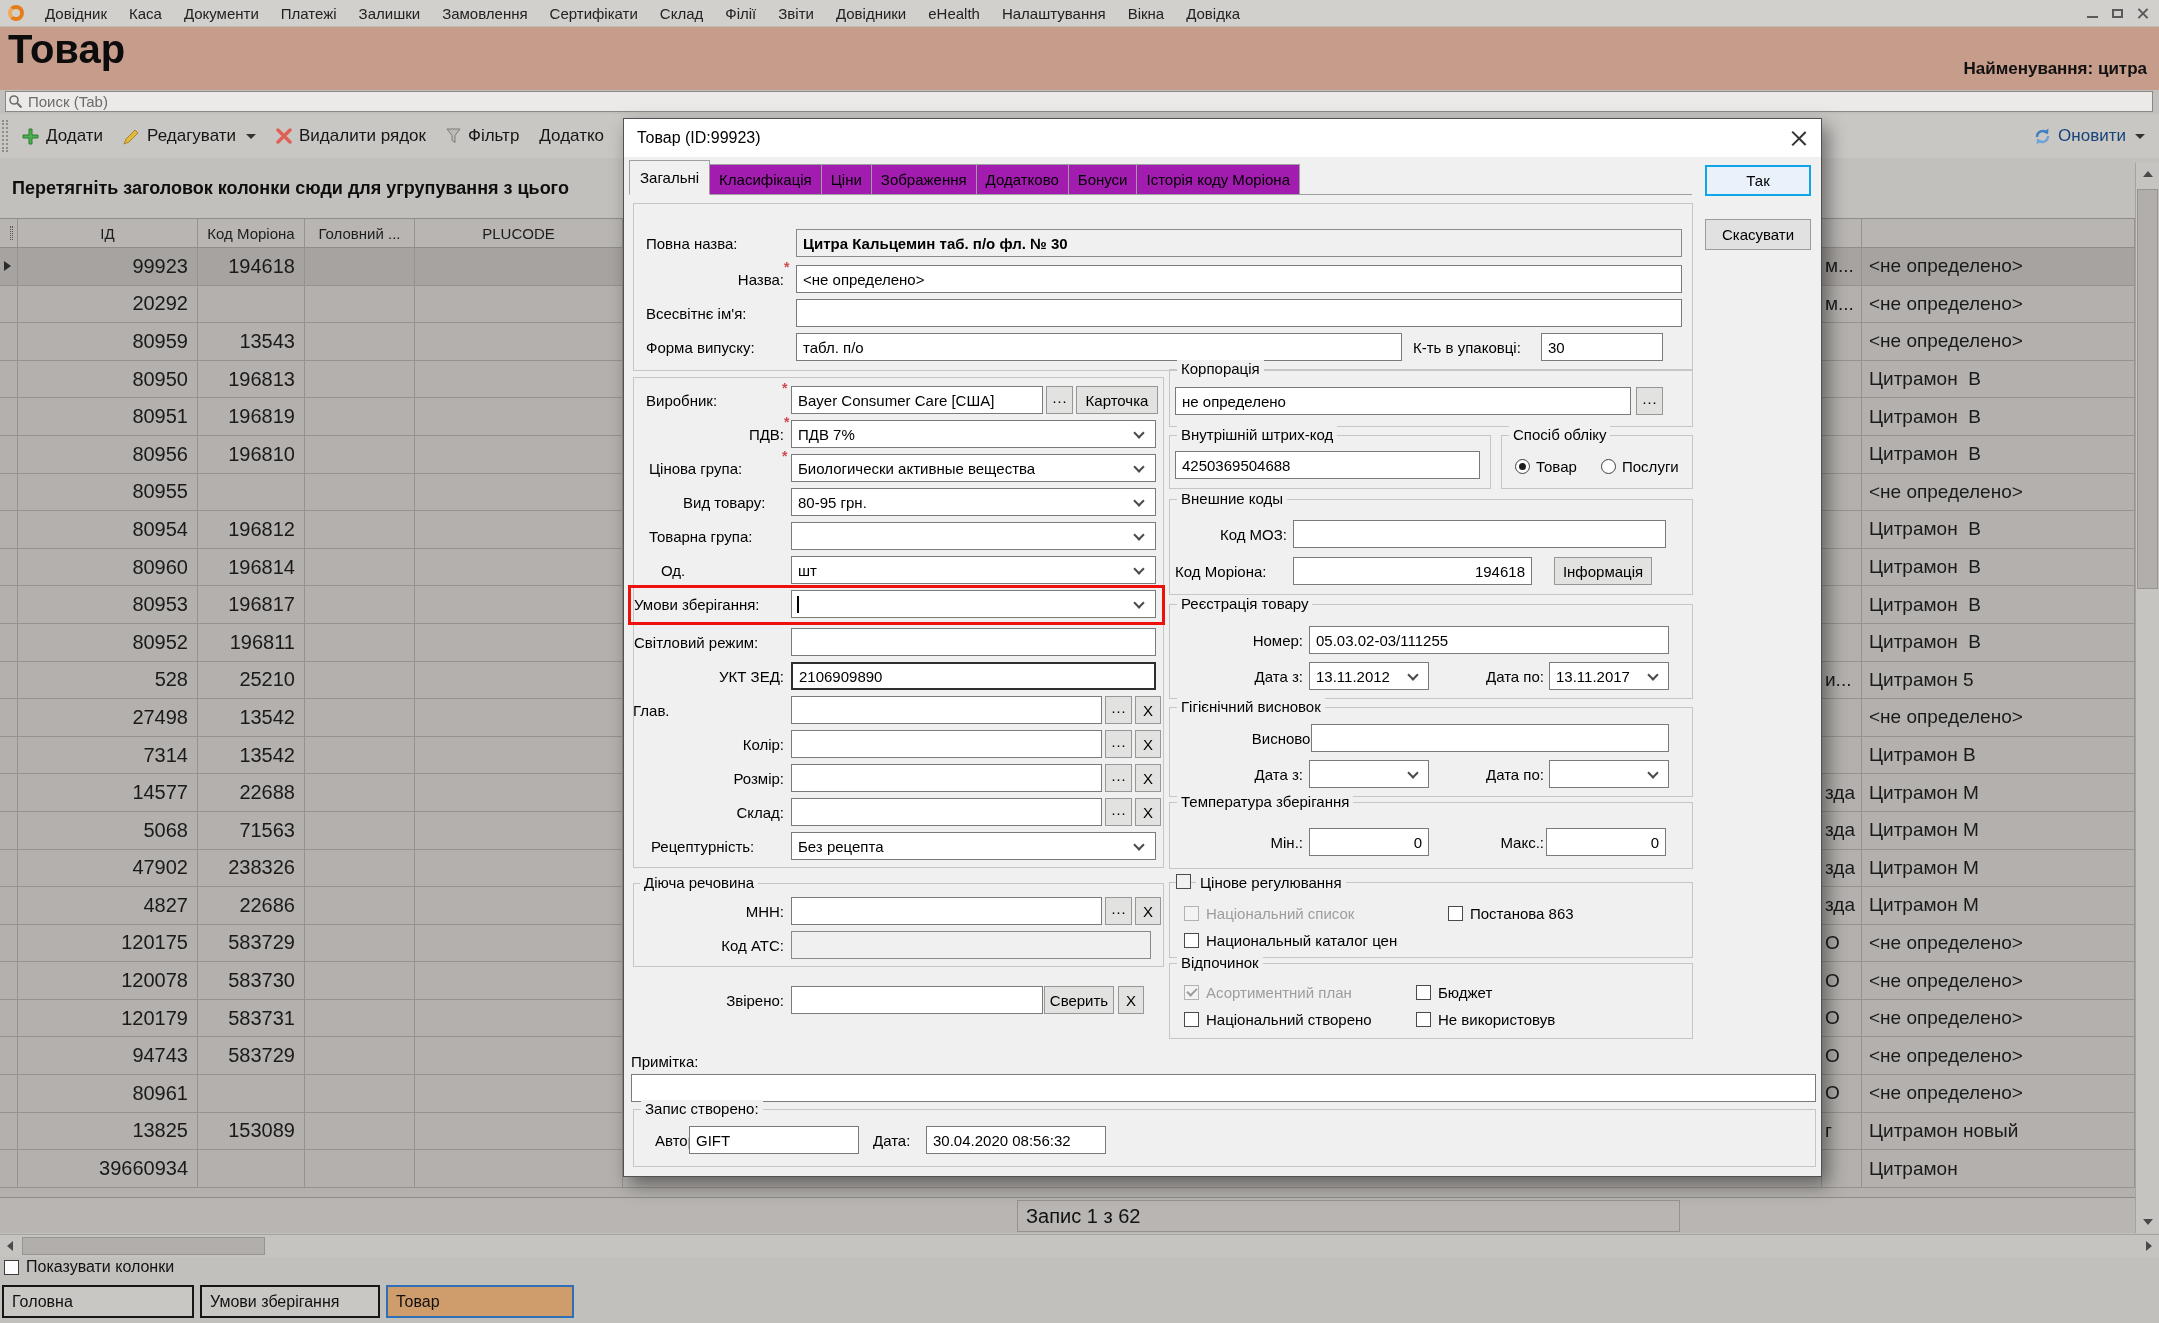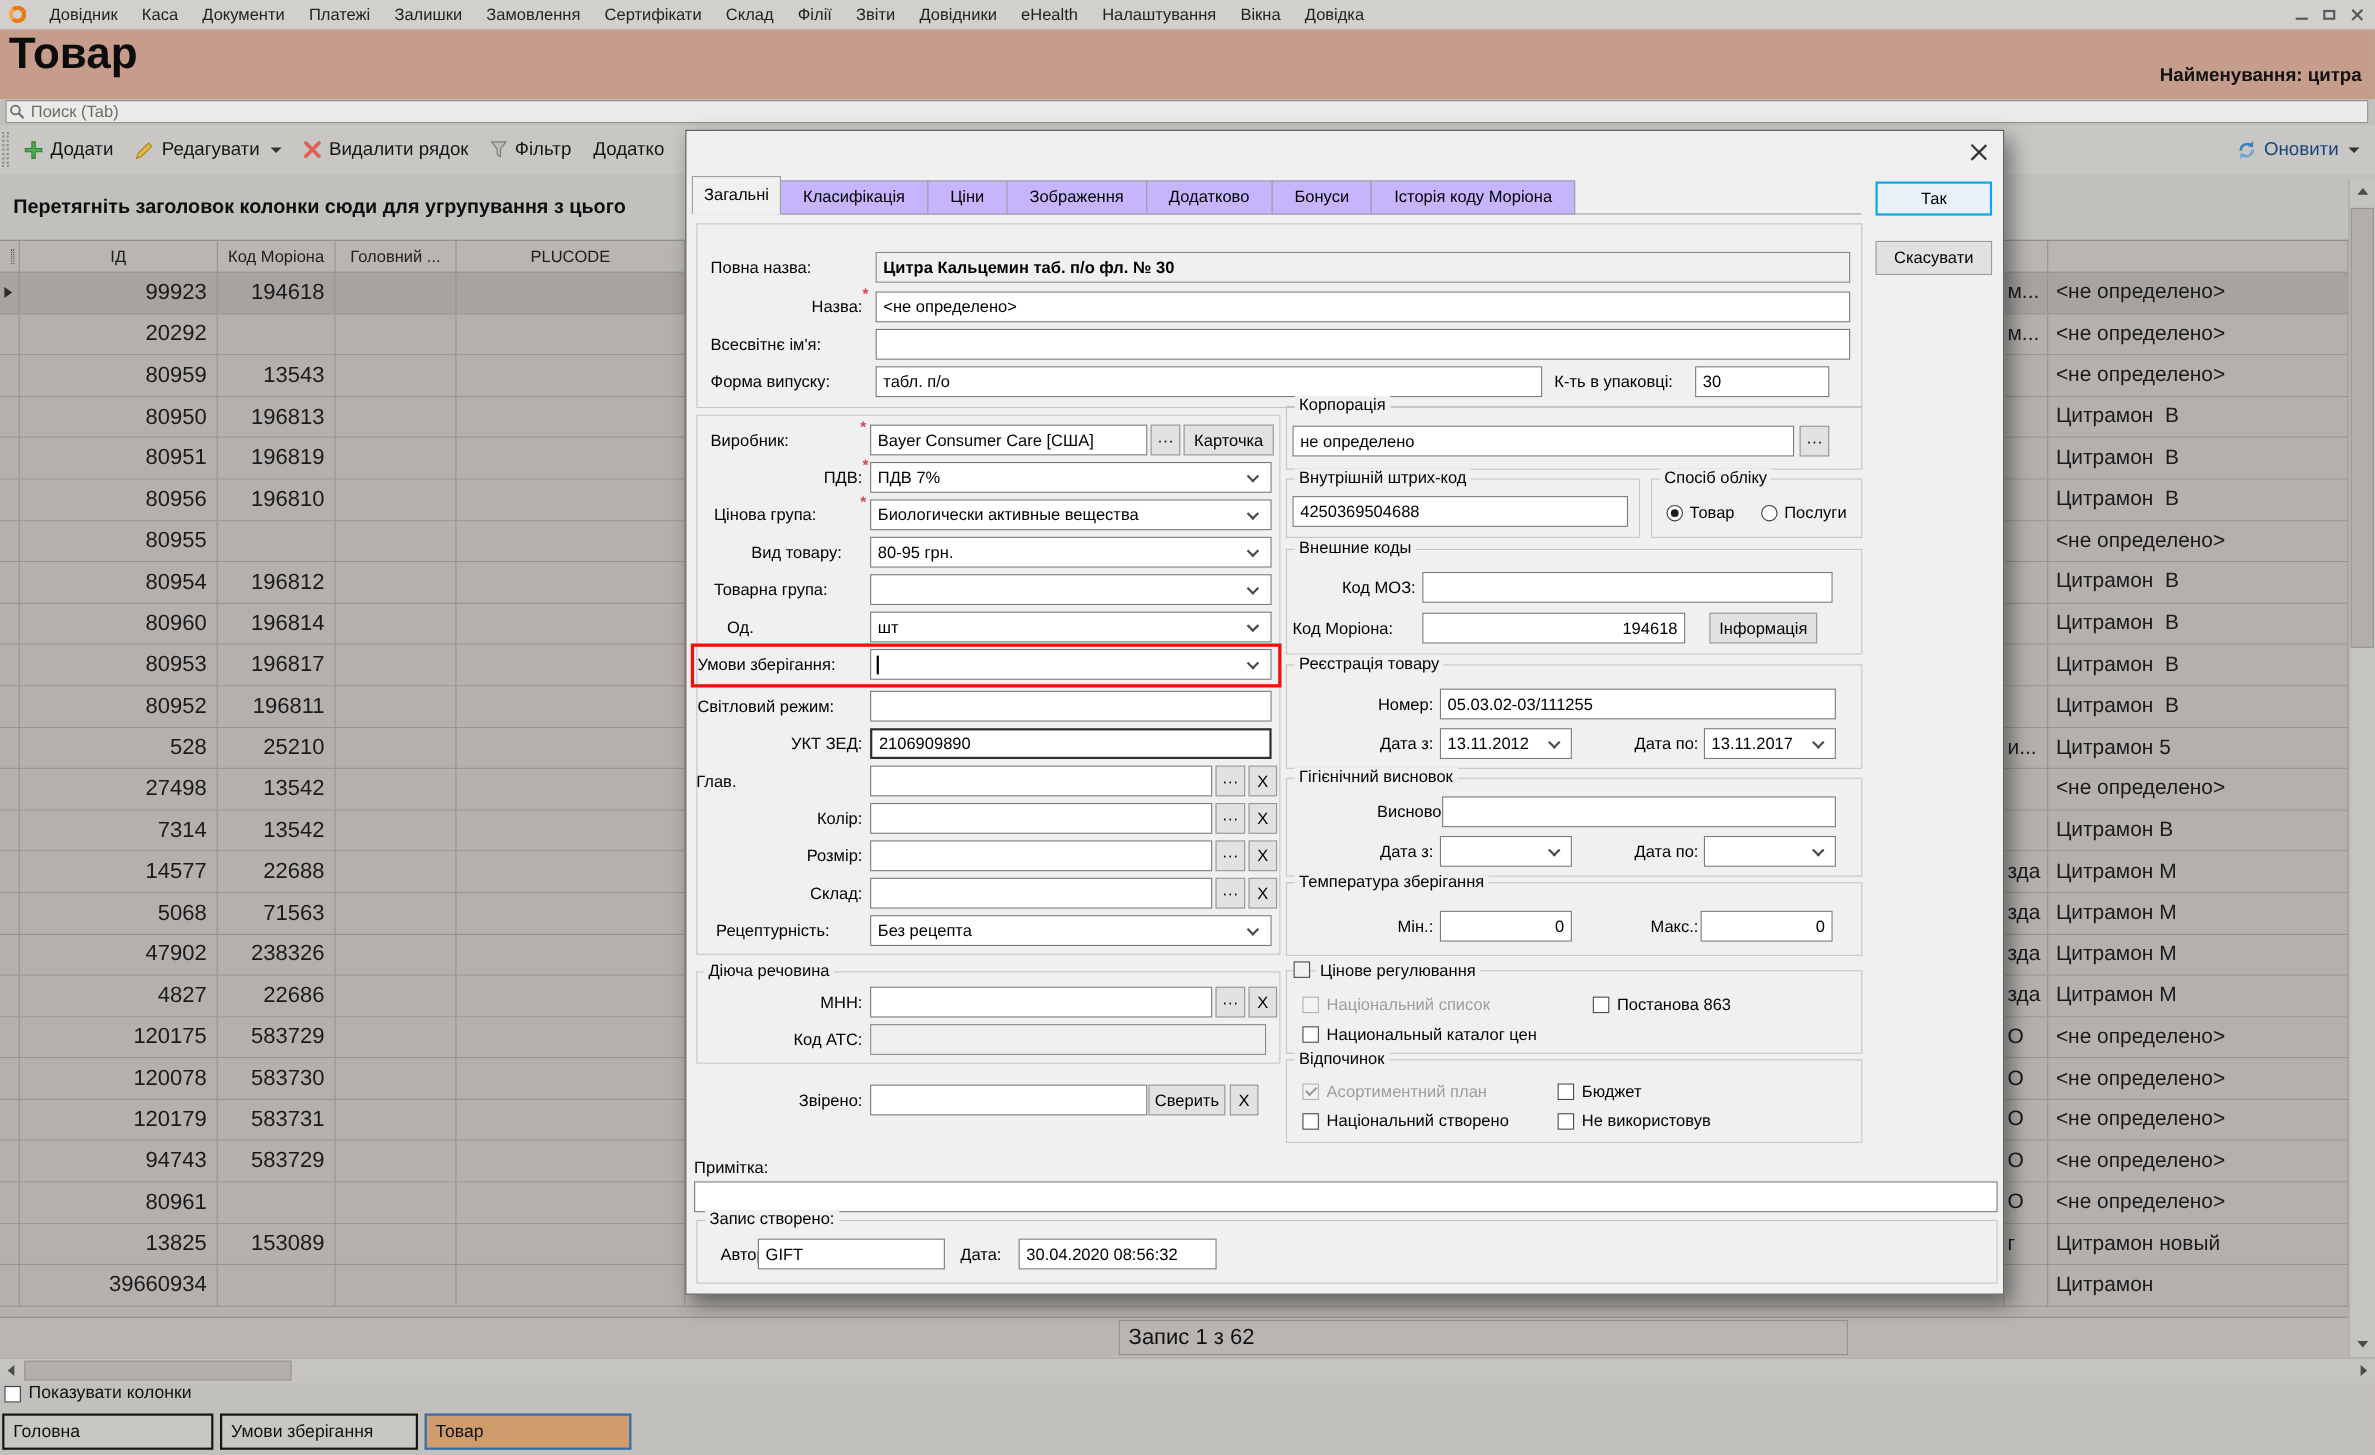--- a/index.html
+++ b/index.html
@@ -60,21 +60,21 @@
   .cbx{width:15px;height:15px;background:#fdfdfd;border:1px solid #3c3c3c;display:inline-block}
   .btab{position:absolute;top:1285px;height:33px;background:#c9c7c4;border:2px solid #151515;font-size:16px;display:flex;align-items:center;padding-left:8px;color:#111}
   .btab.active{background:#cf9c6c;border:2px solid #2f6fb5}
   
   .dialog{position:absolute;left:623px;top:118px;width:1199px;height:1059px;background:#f0f0f0;border:1px solid #515151;box-shadow:6px 8px 18px rgba(0,0,0,.45);font-size:15px;color:#000}
   .dlg-titlebar{position:absolute;left:0;top:0;width:100%;height:38px;background:#fff;display:flex;align-items:center;padding-left:13px;font-size:16px}
   .dlg-close{position:absolute;right:14px;top:10px;width:17px;height:17px}
   .dlg-close::before,.dlg-close::after{content:"";position:absolute;left:8px;top:0;width:1.6px;height:19px;background:#333}
   .dlg-close::before{transform:rotate(45deg)}.dlg-close::after{transform:rotate(-45deg)}
   .dlg-tabs{position:absolute;left:5px;top:43px;height:33px;display:flex;align-items:flex-end;z-index:2}
-  .dtab{padding:6px 20px 6px;border:1px solid #9f9f9f;background:#c4b5fd;margin-right:-1px;white-space:nowrap}
+  .dtab{padding:6px 9px 6px;border:1px solid #9f9f9f;background:#a21caf;margin-right:-1px;white-space:nowrap}
   .dtab.active{background:#f0f0f0;padding:8px 10px 8px;border-bottom:1px solid #f0f0f0;position:relative;z-index:3}
   .tab-underline{position:absolute;left:5px;top:75px;width:1063px;border-top:1px solid #9f9f9f}
   .dbtn{position:absolute;width:106px;height:31px;background:#e1e1e1;border:1px solid #9b9b9b;display:flex;align-items:center;justify-content:center;font-size:15px}
   .dbtn.primary{border:2px solid #0ea5e9;background:#e9f1fb}
   .fs{position:absolute;border:1px solid #c6c6c6}
   .fs-lg{position:absolute;background:#f0f0f0;padding:0 4px;font-size:15px;white-space:nowrap;z-index:2}
   .lb{position:absolute;height:28px;display:flex;align-items:center;font-size:15px;white-space:nowrap;overflow:hidden}
   .lb.r{justify-content:flex-end}
   .inp{position:absolute;height:28px;background:#fff;border:1px solid #7a7a7a;font-size:15px;display:flex;align-items:center;padding:0 6px;white-space:nowrap;overflow:hidden;z-index:1}
   .inp.ro{background:#f0f0f0;border-color:#8a8a8a}
@@ -495,20 +495,23 @@
     <span>Головна</span>
   </div>
 <div class="btab" style="left:200px;width:180px">
     <span>Умови зберігання</span>
   </div>
 <div class="btab active" style="left:386px;width:188px">
     <span>Товар</span>
   </div>
 
 <div class="dialog">
+  <div class="dlg-titlebar">
+    <span>Товар (ID:99923)</span>
+  </div>
   <span class="dlg-close"></span>
 
   <div class="tab-underline"></div>
   <div class="dlg-tabs">
     <span class="dtab active">Загальні</span>
     <span class="dtab">Класифікація</span>
     <span class="dtab">Ціни</span>
     <span class="dtab">Зображення</span>
     <span class="dtab">Додатково</span>
     <span class="dtab">Бонуси</span>

